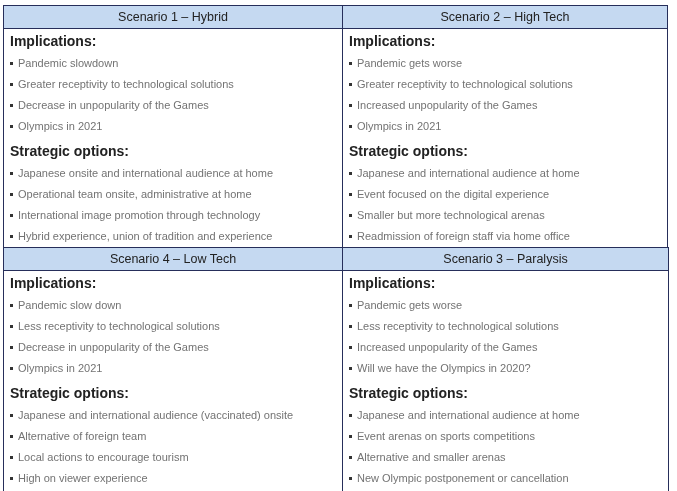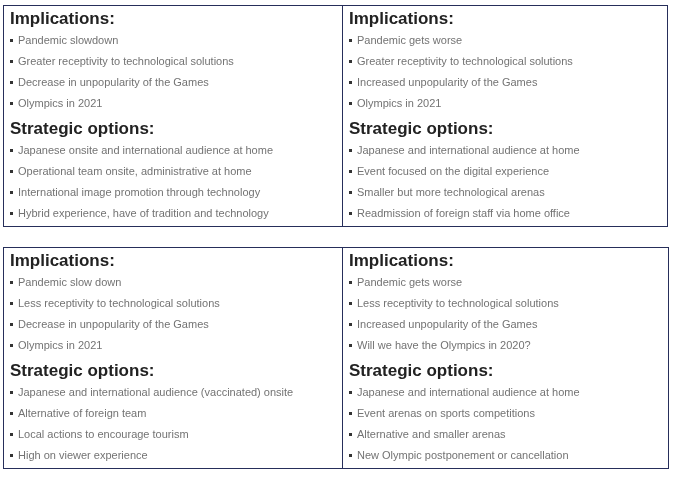--- a/index.html
+++ b/index.html
@@ -6,49 +6,53 @@
     body { width: 677px; height: 491px; position: relative; overflow: hidden;
            font-family: "Liberation Sans", sans-serif; color: #222; }
     .grid { position: absolute; left: 3px; border-collapse: collapse; table-layout: fixed; }
     .grid.top { top: 5px; width: 665px; }
     .grid.bottom { top: 247px; width: 666px; }
     .grid td, .grid th { border: 1px solid #262e5a; vertical-align: top; padding: 0; }
     .grid th { background: #c5d9f1; font-weight: normal; font-size: 12.5px; height: 22px;
                text-align: center; vertical-align: middle; color: #222; }
     .grid col.c1 { width: 339px; }
     .cell { padding: 3px 6px 2px 6px; }
-    .sec-title { font-weight: bold; font-size: 17px; line-height: 19px; height: 21px; color: #222; }
+    .sec-title { font-weight: bold; font-size: 14px; line-height: 19px; height: 21px; color: #222; }
     .item { font-size: 11px; line-height: 21px; height: 21px; white-space: nowrap; color: #737373; }
     .bullet { display: inline-block; width: 3px; height: 3px; background: #333; margin: 0 5px 2px 0;
               vertical-align: middle; }
     .gap { height: 5px; }
   </style>
 </head>
 <body>
 
 <table class="grid top">
   <colgroup>
       <col class="c1">
       <col>
     </colgroup>
   <tbody>
+      <tr>
+    <th>Scenario 1 – Hybrid</th>
+    <th>Scenario 2 – High Tech</th>
+  </tr>
   <tr>
     <td>
       <div class="cell">
             <div class="sec-title">Implications:</div>
             <div class="item"><span class="bullet"></span><span>Pandemic slowdown</span></div>
             <div class="item"><span class="bullet"></span><span>Greater receptivity to technological solutions</span></div>
             <div class="item"><span class="bullet"></span><span>Decrease in unpopularity of the Games</span></div>
             <div class="item"><span class="bullet"></span><span>Olympics in 2021</span></div>
             <div class="gap"></div>
             <div class="sec-title">Strategic options:</div>
             <div class="item"><span class="bullet"></span><span>Japanese onsite and international audience at home</span></div>
             <div class="item"><span class="bullet"></span><span>Operational team onsite, administrative at home</span></div>
             <div class="item"><span class="bullet"></span><span>International image promotion through technology</span></div>
-            <div class="item"><span class="bullet"></span><span>Hybrid experience, have of tradition and technology</span></div>
+            <div class="item"><span class="bullet"></span><span>Hybrid experience, union of tradition and experience</span></div>
           </div>
     </td>
     <td>
       <div class="cell">
             <div class="sec-title">Implications:</div>
             <div class="item"><span class="bullet"></span><span>Pandemic gets worse</span></div>
             <div class="item"><span class="bullet"></span><span>Greater receptivity to technological solutions</span></div>
             <div class="item"><span class="bullet"></span><span>Increased unpopularity of the Games</span></div>
             <div class="item"><span class="bullet"></span><span>Olympics in 2021</span></div>
             <div class="gap"></div>
@@ -62,20 +66,24 @@
   </tr>
 </tbody>
   </table>
 
 <table class="grid bottom">
   <colgroup>
       <col class="c1">
       <col>
     </colgroup>
   <tbody>
+      <tr>
+    <th>Scenario 4 – Low Tech</th>
+    <th>Scenario 3 – Paralysis</th>
+  </tr>
   <tr>
     <td>
       <div class="cell">
             <div class="sec-title">Implications:</div>
             <div class="item"><span class="bullet"></span><span>Pandemic slow down</span></div>
             <div class="item"><span class="bullet"></span><span>Less receptivity to technological solutions</span></div>
             <div class="item"><span class="bullet"></span><span>Decrease in unpopularity of the Games</span></div>
             <div class="item"><span class="bullet"></span><span>Olympics in 2021</span></div>
             <div class="gap"></div>
             <div class="sec-title">Strategic options:</div>

